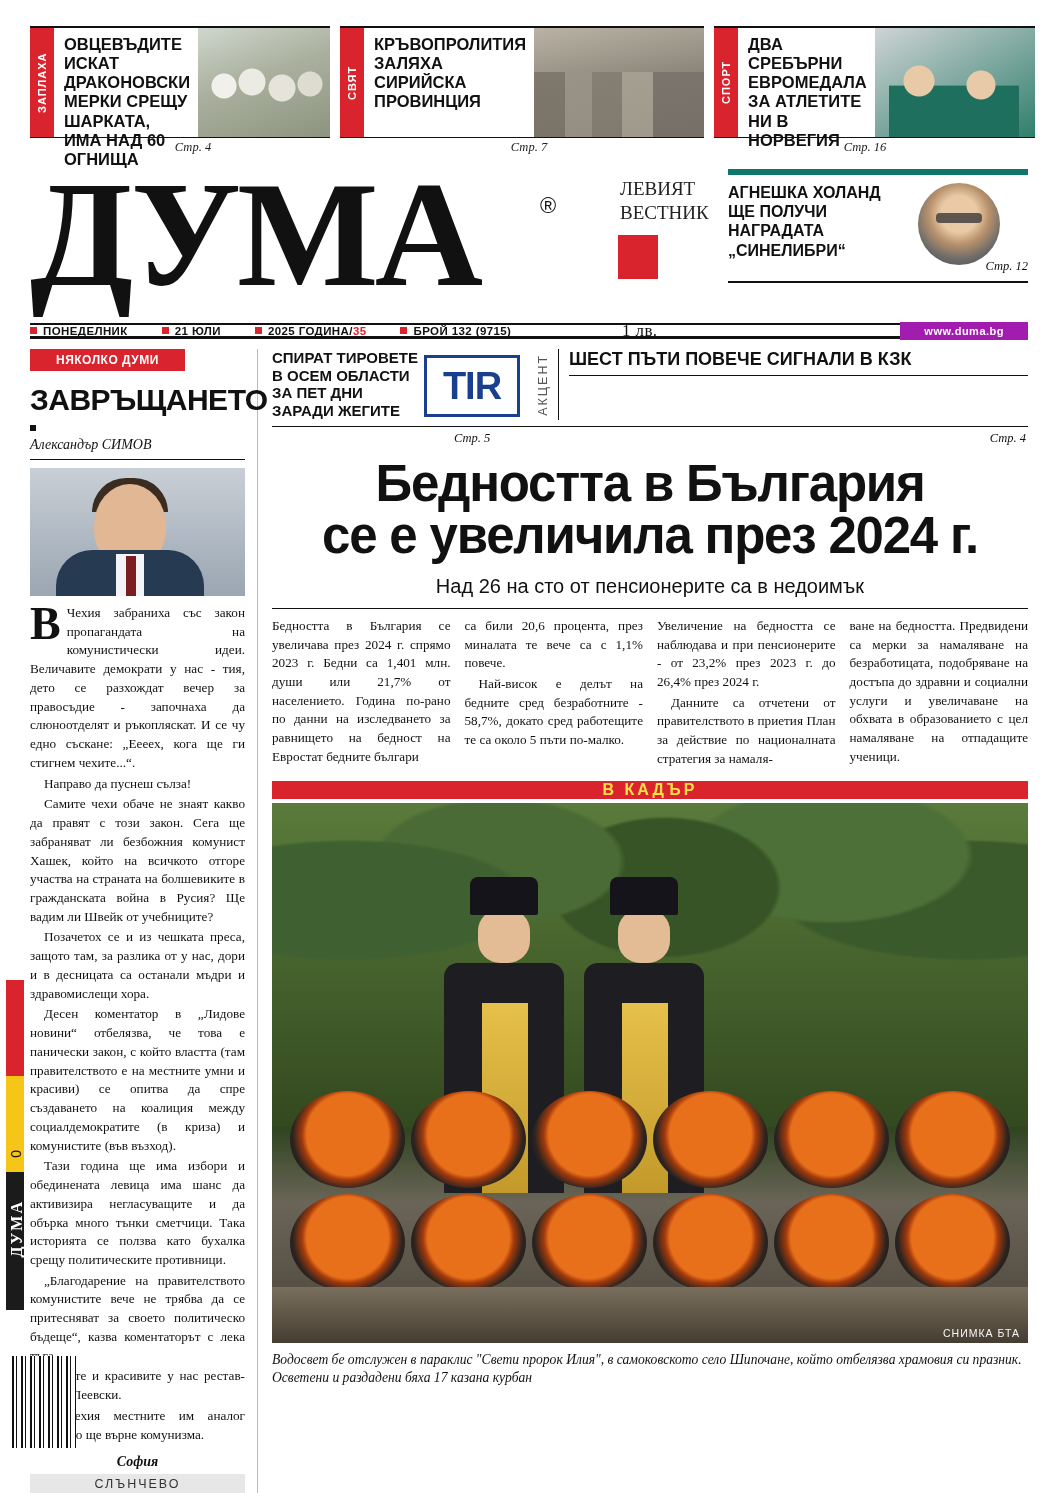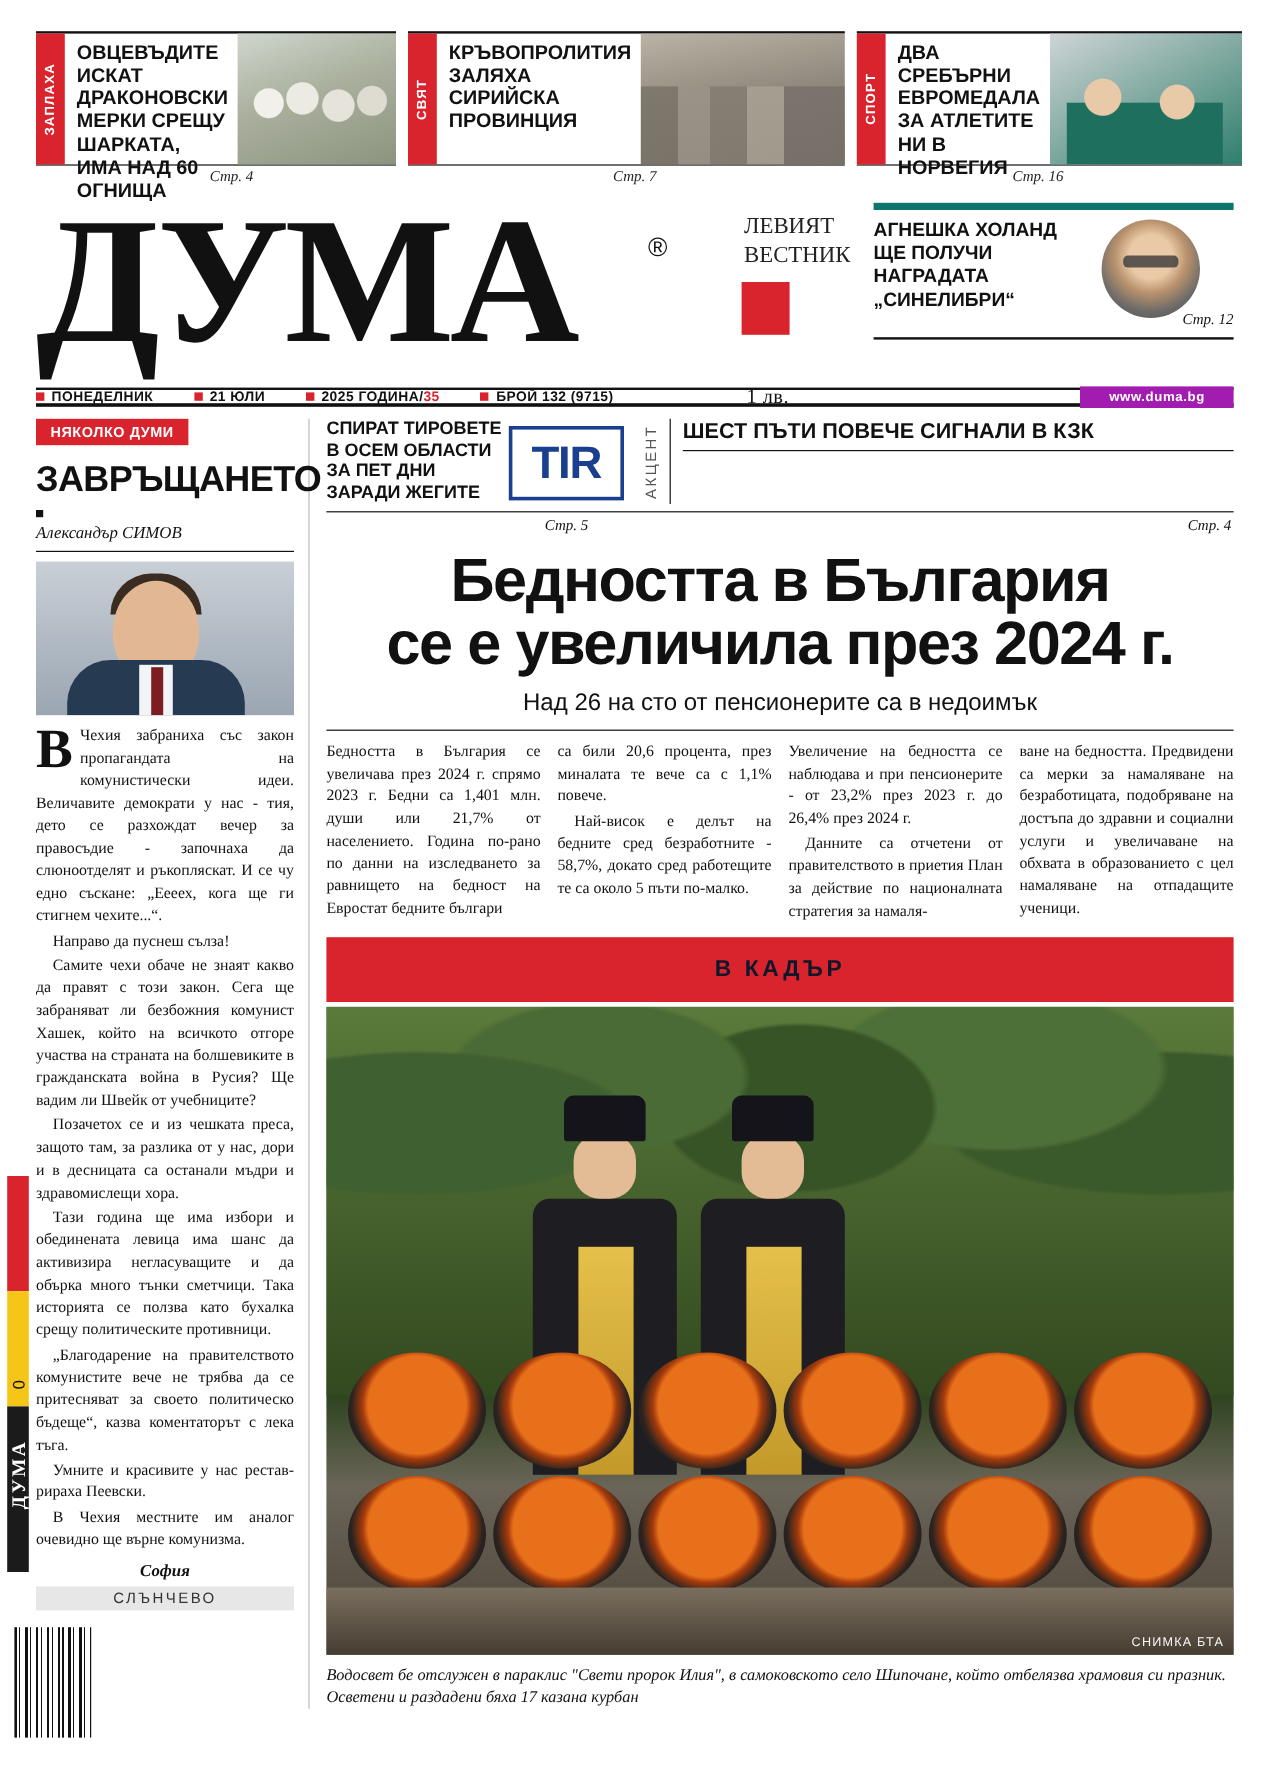--- a/index.html
+++ b/index.html
@@ -204,21 +204,21 @@
   .content { display: flex; padding: 10px 30px 0 30px; }
   .col-left { width: 228px; flex: none; padding-right: 12px; border-right: 1px solid #bbb; }
   .col-right { flex: 1; padding-left: 14px; }
 
   
   .kicker-tag {
     display: inline-block;
     background: #d9232d; color: #fff;
     font-family: "Liberation Sans", sans-serif;
     font-size: 12px; font-weight: bold; letter-spacing: .5px;
-    padding: 4px 12px;
+    padding: 4px 26px;
   }
   .edit-title {
     font-family: "Liberation Sans", sans-serif;
     font-weight: bold; font-size: 30px; margin: 12px 0 0 0; letter-spacing: -.5px;
   }
   .edit-dot { width: 6px; height: 6px; background: #111; margin: 8px 0 6px 0; }
   .edit-author { font-style: italic; font-size: 14px; }
   .edit-rule { border-bottom: 1px solid #111; margin: 6px 0 8px 0; }
   .edit-photo {
     width: 100%; height: 128px; margin-bottom: 8px;
@@ -300,23 +300,23 @@
     font-size: 20px; text-align: center; margin: 12px 0 10px 0;
   }
   .main-rule { border-bottom: 1px solid #111; margin-bottom: 8px; }
   .lead-cols { display: flex; gap: 14px; font-size: 13.2px; line-height: 1.42; text-align: justify; }
   .lead-cols .c { flex: 1; }
   .lead-cols p { margin: 0 0 2px 0; text-indent: 14px; }
   .lead-cols p.first { text-indent: 0; }
 
   
   .vkadar {
-    margin-top: 10px; background: #d9232d; color: #0f172a; text-align: center;
-    font-family: "Liberation Sans", sans-serif; font-weight: bold; font-size: 19px;
-    letter-spacing: 3px; padding: 16px 0;
+    margin-top: 10px; background: #d9232d; color: #fde047; text-align: center;
+    font-family: "Liberation Sans", sans-serif; font-weight: bold; font-size: 16px;
+    letter-spacing: 3px; padding: 0 0;
   }
   .photo-main {
     margin-top: 4px; height: 540px; position: relative; overflow: hidden;
     background: linear-gradient(180deg,#5d7a3e 0%, #41602d 42%, #2f4420 60%, #6a6558 74%, #4a4239 100%);
   }
   .photo-main .trees {
     position: absolute; inset: 0 0 40% 0;
     background:
       radial-gradient(ellipse at 10% 30%, #3f6030 0 18%, transparent 19%),
       radial-gradient(ellipse at 30% 18%, #4a6b35 0 16%, transparent 17%),
@@ -462,20 +462,21 @@
         <div class="face"></div>
         <div class="suit"></div>
         <div class="shirt"></div>
         <div class="tie"></div>
       </div>
       <div class="edit-body">
         <p class="first"><span class="dropcap">В</span><span>Чехия забраниха със закон пропагандата на комунистически идеи. Величавите демократи у нас - тия, дето се разхождат вечер за правосъдие - започнаха да слюноотделят и ръкопляскат. И се чу едно съскане: „Еееех, кога ще ги стигнем чехите...“.</span></p>
         <p>Направо да пуснеш сълза!</p>
         <p>Самите чехи обаче не знаят какво да правят с този закон. Сега ще забраняват ли безбожния комунист Хашек, който на всичкото отгоре участва на страната на болшевиките в гражданската война в Русия? Ще вадим ли Швейк от учебниците?</p>
         <p>Позачетох се и из чешката преса, защото там, за разлика от у нас, дори и в десницата са останали мъдри и здравомислещи хора.</p>
+        <p>Десен коментатор в „Лидове новини“ отбелязва, че това е панически закон, с който властта (там правителството е на местните умни и красиви) се опитва да спре създаването на коалиция между социалдемократите (в криза) и комунистите (във възход).</p>
         <p>Тази година ще има избори и обединената левица има шанс да активизира негласуващите и да обърка много тънки сметчици. Така историята се ползва като бухалка срещу политическите противници.</p>
         <p>„Благодарение на правителството комунистите вече не трябва да се притесняват за своето политическо бъдеще“, казва коментаторът с лека тъга.</p>
         <p>Умните и красивите у нас рестав-рираха Пеевски.</p>
         <p>В Чехия местните им аналог очевидно ще върне комунизма.</p>
       </div>
 
       <div class="weather">
         <div class="weather-city">София</div>
         <div class="weather-cond">СЛЪНЧЕВО</div>
 

